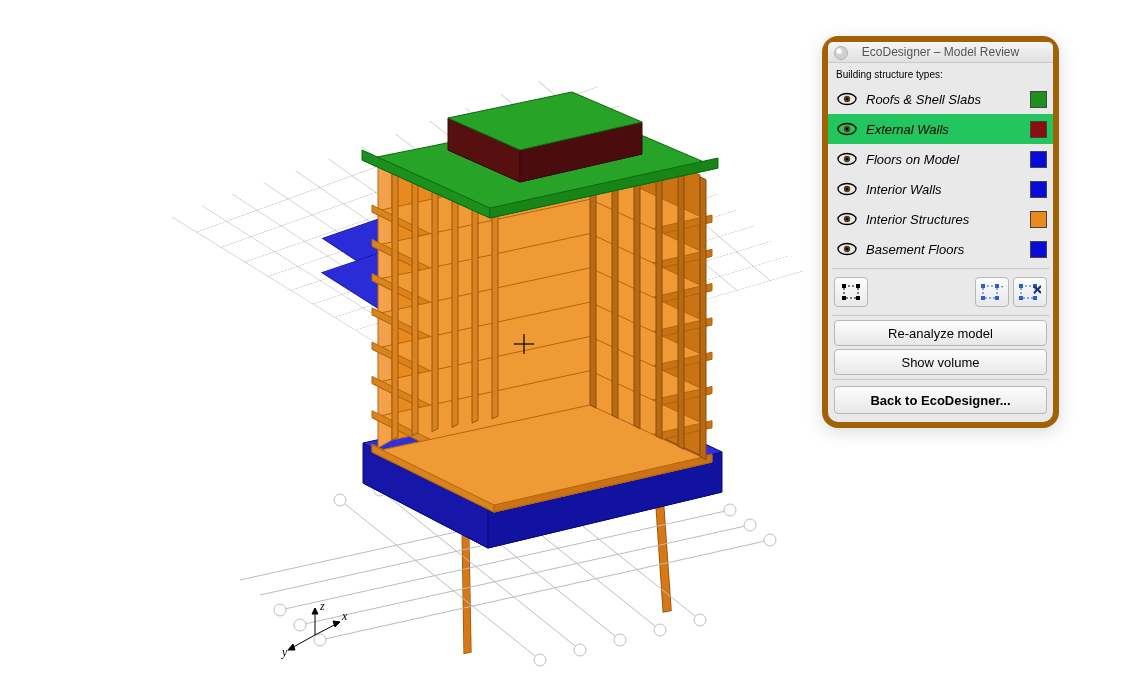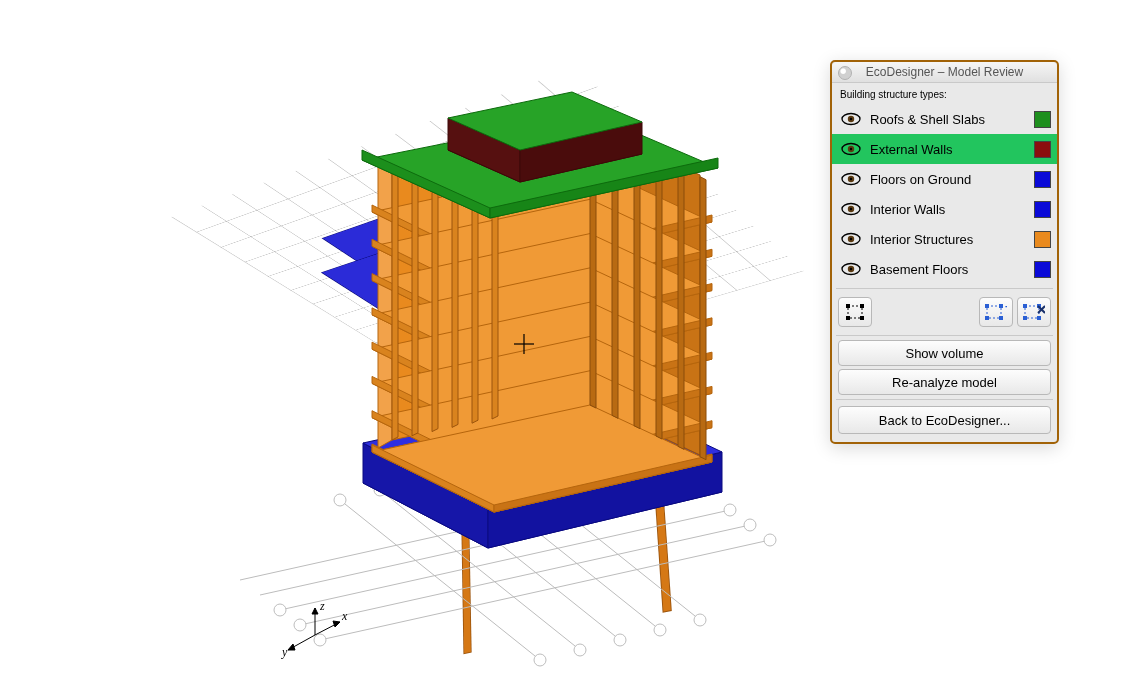--- a/index.html
+++ b/index.html
@@ -45,24 +45,23 @@
       repeating-linear-gradient(90deg, rgba(0,0,0,.2) 0 1px, transparent 1px 40px);
   }
 
   
   .panel {
     position: absolute;
     right: 70px;
     top: 36px;
     width: 225px;
     background: #e9e9e9;
-    border: 2px solid #a16207;
-    border-radius: 5px;
+    border: 6px solid #a16207;
+    border-radius: 16px;
     box-shadow: 0 4px 18px rgba(0,0,0,.15);
-    margin-top: 24px;
   }
   .panel-titlebar {
     height: 20px;
     display: flex;
     align-items: center;
     justify-content: center;
     font-size: 12px;
     color: #555;
     background: linear-gradient(#f6f6f6,#e0e0e0);
     border-bottom: 1px solid #c9c9c9;
@@ -82,20 +81,21 @@
     padding: 6px 8px 4px 8px;
     font-size: 10px;
   }
 
   .type-row {
     display: flex;
     align-items: center;
     height: 30px;
     padding: 0 6px 0 6px;
     gap: 6px;
+    font-style: italic;
   }
   .type-row:hover, .type-row.selected {
     background: #22c55e;
   }
   .eye {
     width: 26px;
     display: flex;
     justify-content: center;
   }
   .eye svg { display:block; }
@@ -141,21 +141,21 @@
     height: 24px;
     border: 1px solid #b8b8b8;
     border-radius: 4px;
     background: linear-gradient(#fdfdfd,#e8e8e8);
     display: flex;
     align-items: center;
     justify-content: center;
     font-size: 13px;
   }
   .action-btn.bold {
-    font-weight: normal;
+    font-weight: bold;
     height: 26px;
     margin-top: 6px;
     margin-bottom: 8px;
   }
 
   
   .axis-widget {
     position: absolute;
     left: 280px;
     top: 600px;
@@ -383,21 +383,21 @@
       <span class="swatch" style="background:#8b0e0e;"></span>
     </div>
     <div class="type-row">
       <span class="eye">
         <svg width="20" height="14">
             <ellipse cx="10" cy="7" rx="9" ry="5.5" fill="none" stroke="#000" stroke-width="1.3"></ellipse>
             <circle cx="10" cy="7" r="3.2" fill="#5a3a12"></circle>
             <circle cx="10" cy="7" r="1.2" fill="#000"></circle>
           </svg>
       </span>
-      <span class="type-label">Floors on Ground</span>
+      <span class="type-label">Floors on Model</span>
       <span class="swatch" style="background:#0a0ad8;"></span>
     </div>
     <div class="type-row">
       <span class="eye">
         <svg width="20" height="14">
             <ellipse cx="10" cy="7" rx="9" ry="5.5" fill="none" stroke="#000" stroke-width="1.3"></ellipse>
             <circle cx="10" cy="7" r="3.2" fill="#5a3a12"></circle>
             <circle cx="10" cy="7" r="1.2" fill="#000"></circle>
           </svg>
       </span>
@@ -463,24 +463,24 @@
           <line x1="15" y1="3" x2="22" y2="10" stroke="#18306b" stroke-width="2"></line>
           <line x1="22" y1="3" x2="15" y2="10" stroke="#18306b" stroke-width="2"></line>
         </svg>
       </div>
     </div>
   </div>
 
   <div class="divider"></div>
 
   <div class="action-btn">
+    <span>Re-analyze model</span>
+  </div>
+  <div class="action-btn">
     <span>Show volume</span>
-  </div>
-  <div class="action-btn">
-    <span>Re-analyze model</span>
   </div>
 
   <div class="divider"></div>
 
   <div class="action-btn bold">
     <span>Back to EcoDesigner...</span>
   </div>
 </div>
 
 </body></html>

